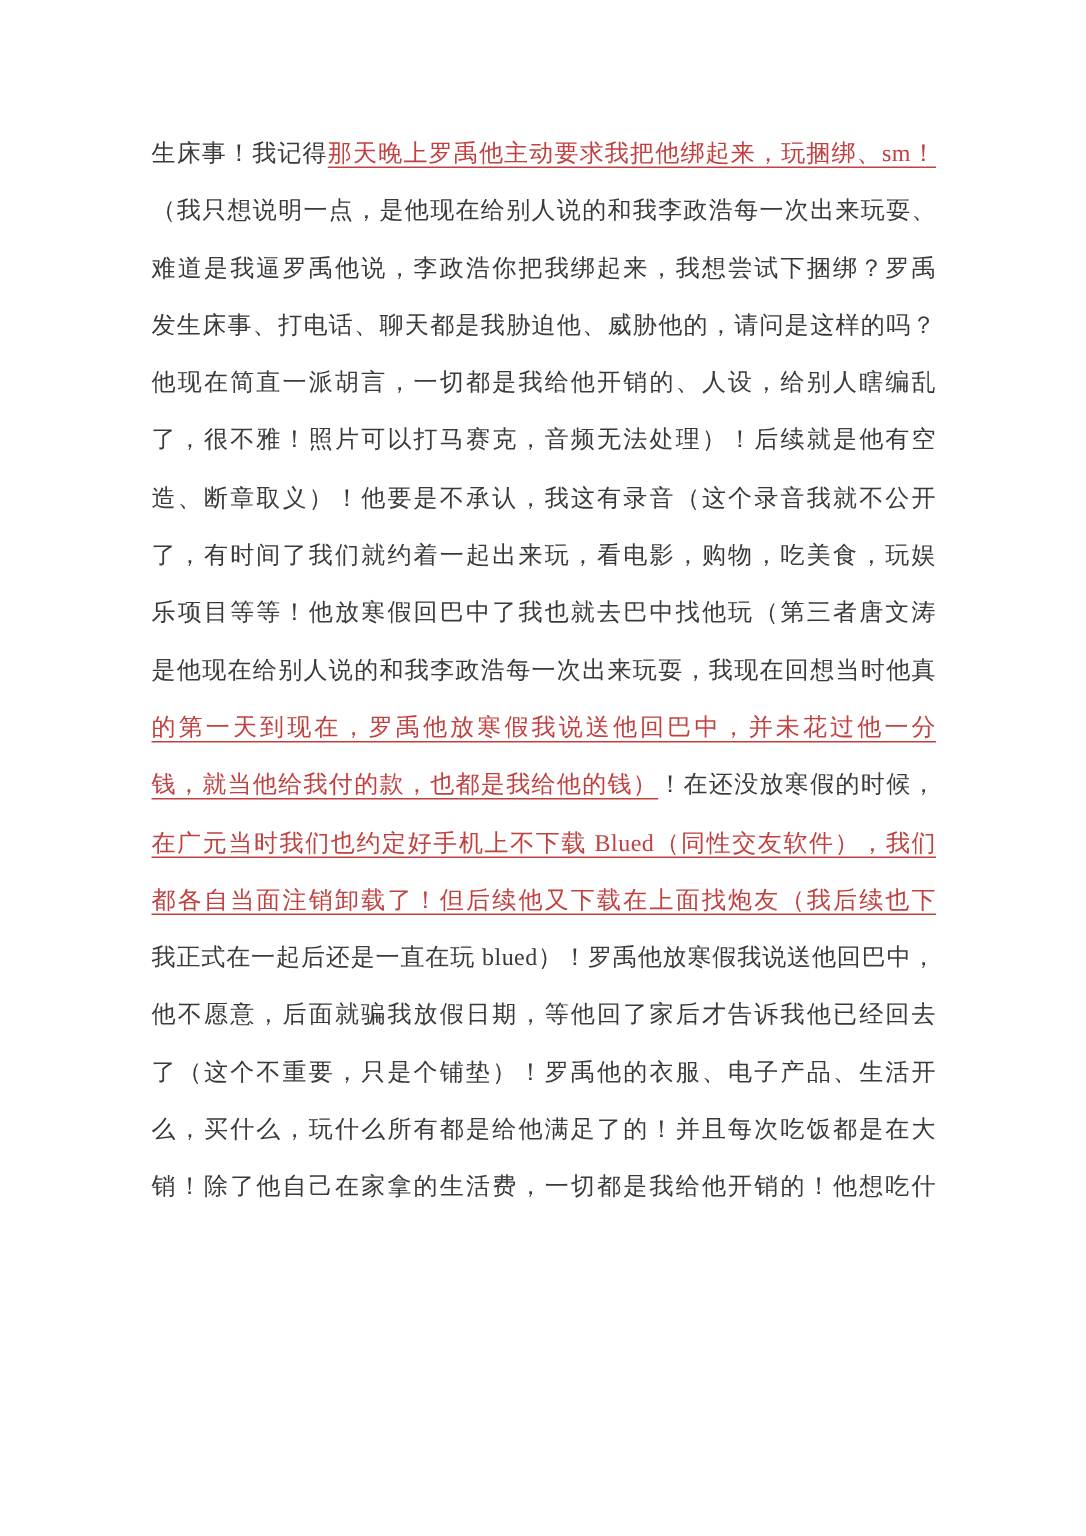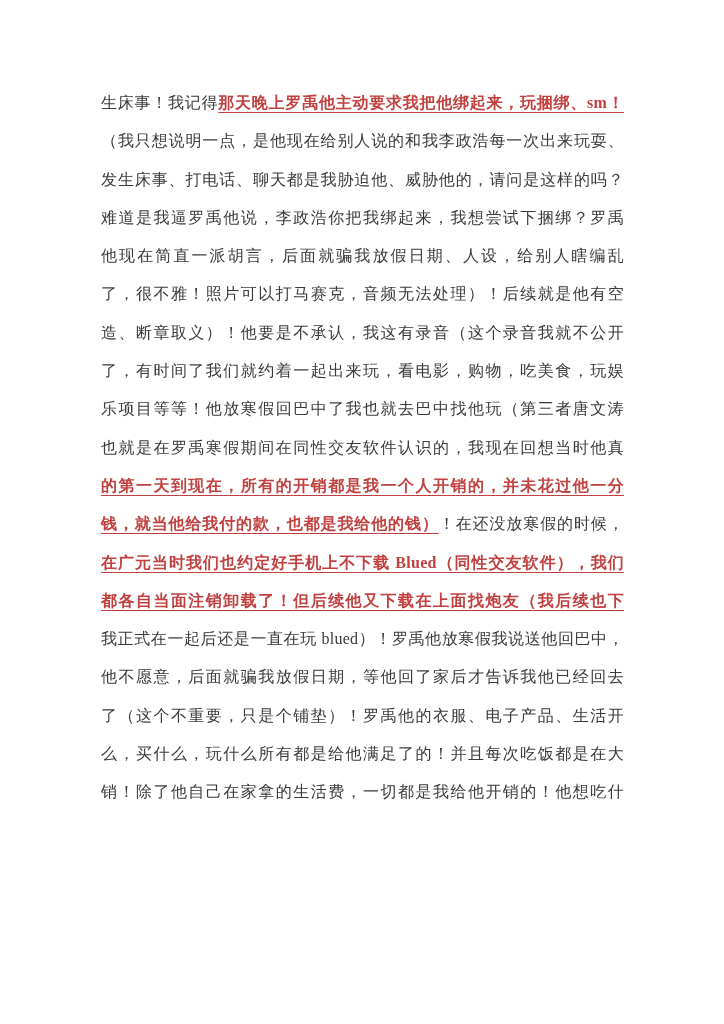--- a/index.html
+++ b/index.html
@@ -33,39 +33,38 @@
     white-space: nowrap;
     letter-spacing: 0.3px;
   }
   .seg { color: var(--text); }
   .seg-red {
     color: var(--accent);
     text-decoration: underline;
     text-decoration-color: var(--accent);
     text-decoration-thickness: 1.2px;
     text-underline-offset: 4px;
-    font-weight: bold;
   }
 </style>
 </head>
 <body>
 
 <div class="page">
   <div class="doc-body">
       <div class="line"><span class="seg">生床事！我记得</span><span class="seg seg-red">那天晚上罗禹他主动要求我把他绑起来，玩捆绑、sm！</span></div>
       <div class="line"><span class="seg">（我只想说明一点，是他现在给别人说的和我李政浩每一次出来玩耍、</span></div>
+      <div class="line"><span class="seg">难道是我逼罗禹他说，李政浩你把我绑起来，我想尝试下捆绑？罗禹</span></div>
       <div class="line"><span class="seg">发生床事、打电话、聊天都是我胁迫他、威胁他的，请问是这样的吗？</span></div>
-      <div class="line"><span class="seg">难道是我逼罗禹他说，李政浩你把我绑起来，我想尝试下捆绑？罗禹</span></div>
-      <div class="line"><span class="seg">他现在简直一派胡言，后面就骗我放假日期、人设，给别人瞎编乱</span></div>
+      <div class="line"><span class="seg">他现在简直一派胡言，一切都是我给他开销的、人设，给别人瞎编乱</span></div>
       <div class="line"><span class="seg">了，很不雅！照片可以打马赛克，音频无法处理）！后续就是他有空</span></div>
       <div class="line"><span class="seg">造、断章取义）！他要是不承认，我这有录音（这个录音我就不公开</span></div>
       <div class="line"><span class="seg">了，有时间了我们就约着一起出来玩，看电影，购物，吃美食，玩娱</span></div>
       <div class="line"><span class="seg">乐项目等等！他放寒假回巴中了我也就去巴中找他玩（第三者唐文涛</span></div>
-      <div class="line"><span class="seg">也就是在罗禹寒假期间在同性交友软件认识的，我现在回想当时他真</span></div>
-      <div class="line"><span class="seg seg-red">的第一天到现在，所有的开销都是我一个人开销的，并未花过他一分</span></div>
+      <div class="line"><span class="seg">是他现在给别人说的和我李政浩每一次出来玩耍，我现在回想当时他真</span></div>
+      <div class="line"><span class="seg seg-red">的第一天到现在，罗禹他放寒假我说送他回巴中，并未花过他一分</span></div>
       <div class="line"><span class="seg seg-red">钱，就当他给我付的款，也都是我给他的钱）</span><span class="seg">！在还没放寒假的时候，</span></div>
       <div class="line"><span class="seg seg-red">在广元当时我们也约定好手机上不下载 Blued（同性交友软件），我们</span></div>
       <div class="line"><span class="seg seg-red">都各自当面注销卸载了！但后续他又下载在上面找炮友（我后续也下</span></div>
       <div class="line"><span class="seg">我正式在一起后还是一直在玩 blued）！罗禹他放寒假我说送他回巴中，</span></div>
       <div class="line"><span class="seg">他不愿意，后面就骗我放假日期，等他回了家后才告诉我他已经回去</span></div>
       <div class="line"><span class="seg">了（这个不重要，只是个铺垫）！罗禹他的衣服、电子产品、生活开</span></div>
       <div class="line"><span class="seg">么，买什么，玩什么所有都是给他满足了的！并且每次吃饭都是在大</span></div>
       <div class="line"><span class="seg">销！除了他自己在家拿的生活费，一切都是我给他开销的！他想吃什</span></div>
     </div>
 </div>

